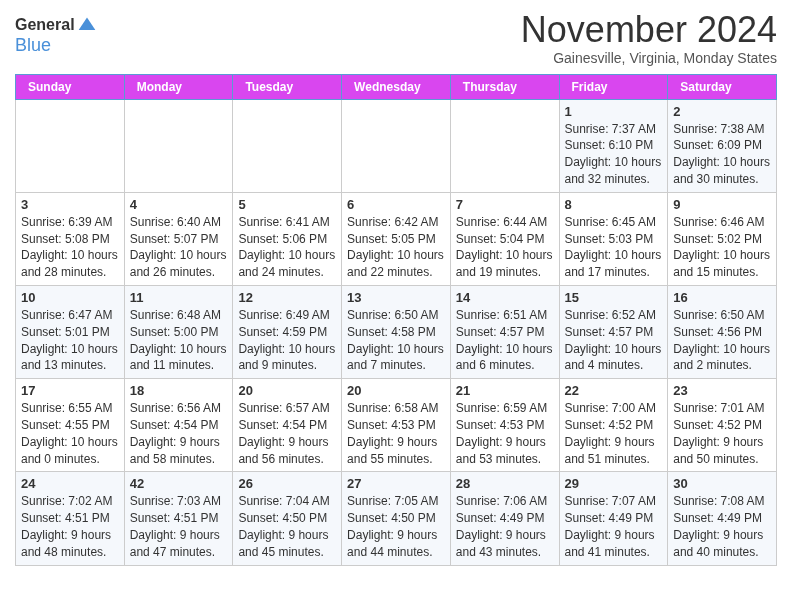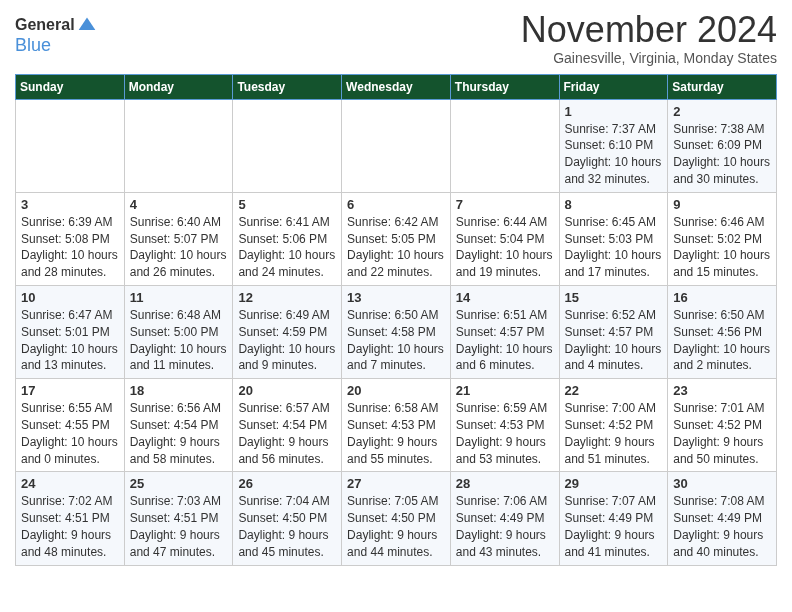--- a/index.html
+++ b/index.html
@@ -55,25 +55,25 @@
     .location {
       font-size: 14px;
       color: #555;
     }
     table {
       width: 100%;
       border-collapse: collapse;
       table-layout: fixed;
     }
     thead th {
-      background-color: #14532d;
+      background-color: #d946ef;
       color: #fff;
       font-size: 12px;
       font-weight: bold;
-      padding: 5px 4px;
+      padding: 5px 12px;
       text-align: left;
       border: 1px solid #5a9ad4;
     }
     tbody td {
       border: 1px solid #ccc;
       vertical-align: top;
       padding: 4px 5px;
       height: 90px;
       font-size: 10px;
       color: #333;
@@ -281,21 +281,21 @@
         </td>
       </tr>
       <tr>
         <td>
           <div class="day-number">24</div>
           <div class="day-info">Sunrise: 7:02 AM
 Sunset: 4:51 PM
 Daylight: 9 hours and 48 minutes.</div>
         </td>
         <td>
-          <div class="day-number">25</div>
+          <div class="day-number">42</div>
           <div class="day-info">Sunrise: 7:03 AM
 Sunset: 4:51 PM
 Daylight: 9 hours and 47 minutes.</div>
         </td>
         <td>
           <div class="day-number">26</div>
           <div class="day-info">Sunrise: 7:04 AM
 Sunset: 4:50 PM
 Daylight: 9 hours and 45 minutes.</div>
         </td>

